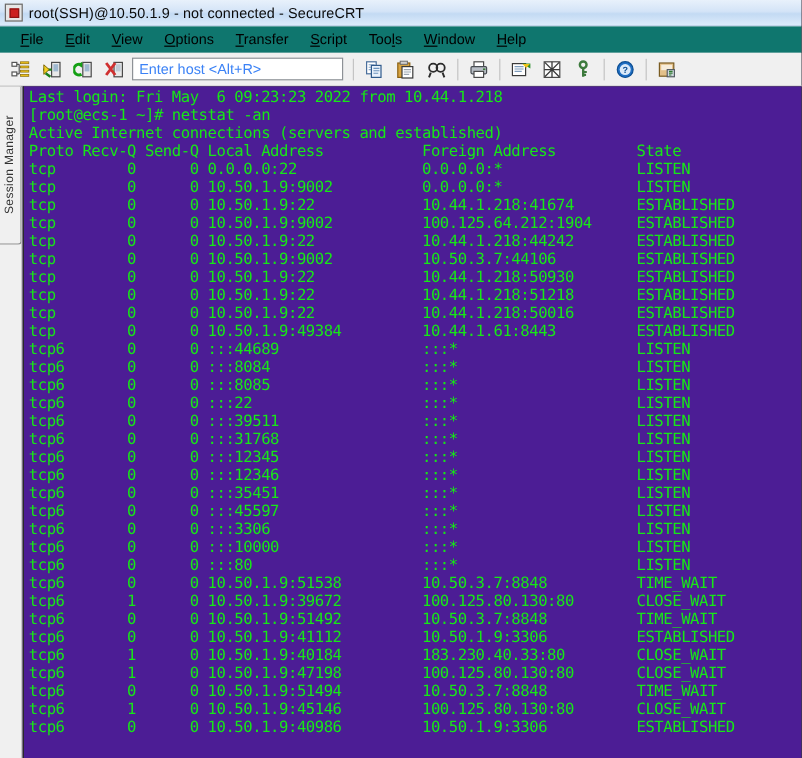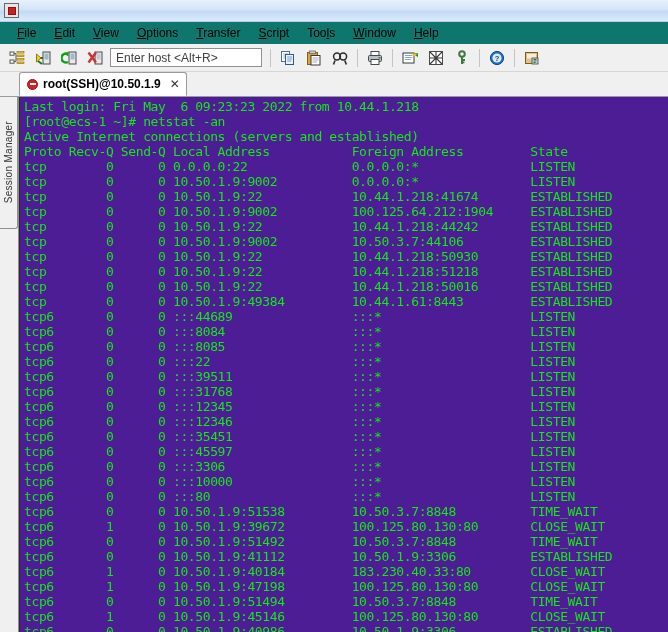--- a/index.html
+++ b/index.html
@@ -93,30 +93,30 @@
     border-radius: 2px;
     cursor: default;
   }
   .tb-sep {
     width: 1px; height: 18px;
     background: #c4c4c4;
     margin: 0 4px;
     flex: 0 0 1px;
   }
   .hostbox {
-    width: 152px; height: 19px;
+    width: 176px; height: 19px;
     background: #fff;
     border: 1px solid #8d9196;
     margin: 0 4px 0 2px;
     display: flex;
     align-items: center;
     padding-left: 5px;
     box-sizing: border-box;
     font-size: 12px;
-    color: #404040;
+    color: #3b82f6;
     cursor: text;
   }
 
   
   .tabstrip {
     height: 25px;
     flex: 0 0 25px;
     background: #f0f0f0;
     display: flex;
     align-items: flex-end;
@@ -242,20 +242,21 @@
 </style>
 </head>
 <body>
 
 <div id="app">
 
   <div class="titlebar">
     <span class="app-icon">
         <i></i>
       </span>
+    <span class="title-text">root(SSH)@10.50.1.9 - not connected - SecureCRT</span>
   </div>
 
   <div class="menubar">
     <div class="menu-item"><span class="acc">F</span>ile</div>
     <div class="menu-item"><span class="acc">E</span>dit</div>
     <div class="menu-item"><span class="acc">V</span>iew</div>
     <div class="menu-item"><span class="acc">O</span>ptions</div>
     <div class="menu-item"><span class="acc">T</span>ransfer</div>
     <div class="menu-item"><span class="acc">S</span>cript</div>
     <div class="menu-item">Too<span class="acc">l</span>s</div>
@@ -387,28 +388,20 @@
       <svg width="16" height="16" viewBox="0 0 16 16">
         <rect x="1.5" y="2.5" width="12" height="11" fill="#e3c08a" stroke="#7a5c22" stroke-width="1"></rect>
         <rect x="3" y="4" width="9" height="4.5" fill="#f6eddc"></rect>
         <rect x="8" y="8" width="6" height="6" fill="#cfd6dd" stroke="#4d565f" stroke-width="0.9"></rect>
         <path d="M9.5 9.5 h3 M9.5 11 h3 M9.5 12.5 h2" stroke="#2f7a2f" stroke-width="1"></path>
       </svg>
     </div>
 
   </div>
 
-  <div class="tabstrip">
-    <div class="tabstrip-pad"></div>
-    <div class="tab">
-      <span class="tab-dot"></span>
-      <span class="tab-label">root(SSH)@10.50.1.9</span>
-      <span class="tab-close">✕</span>
-    </div>
-  </div>
 
   <div class="body">
 
     <div class="sidebar">
       <div class="sidebar-tab">
         <span class="sidebar-text">Session Manager</span>
       </div>
     </div>
 
     <div class="terminal-wrap">

